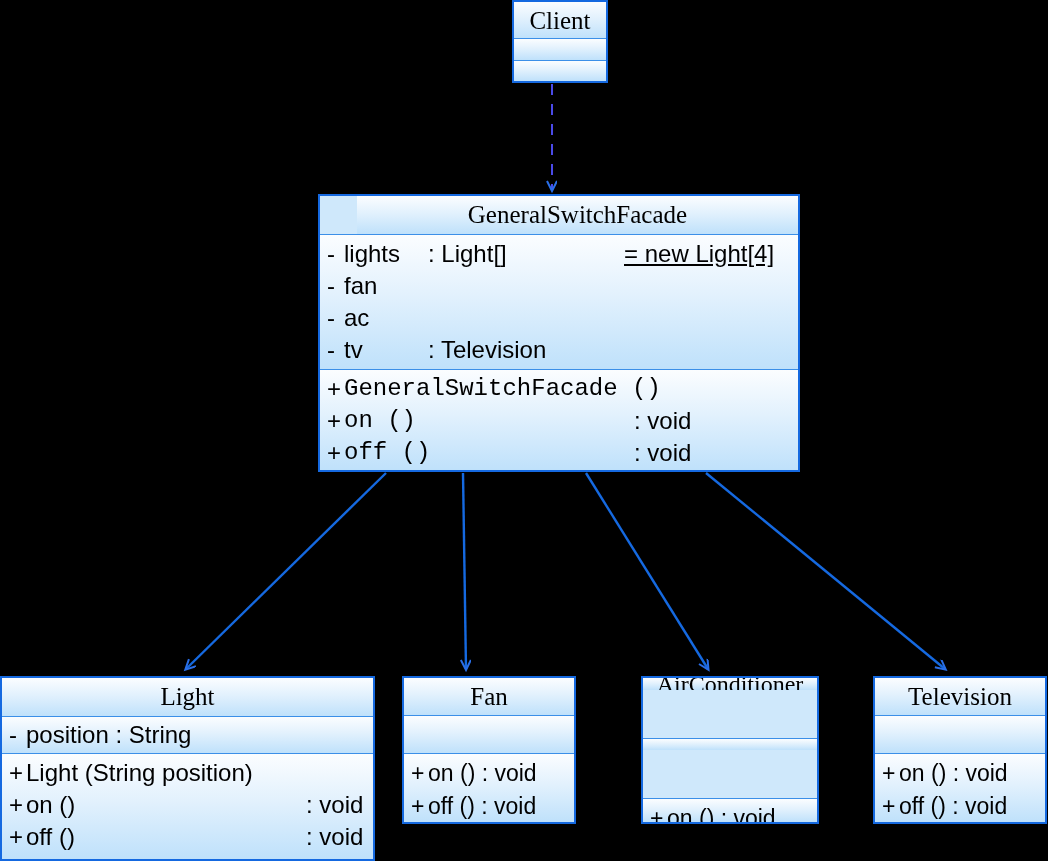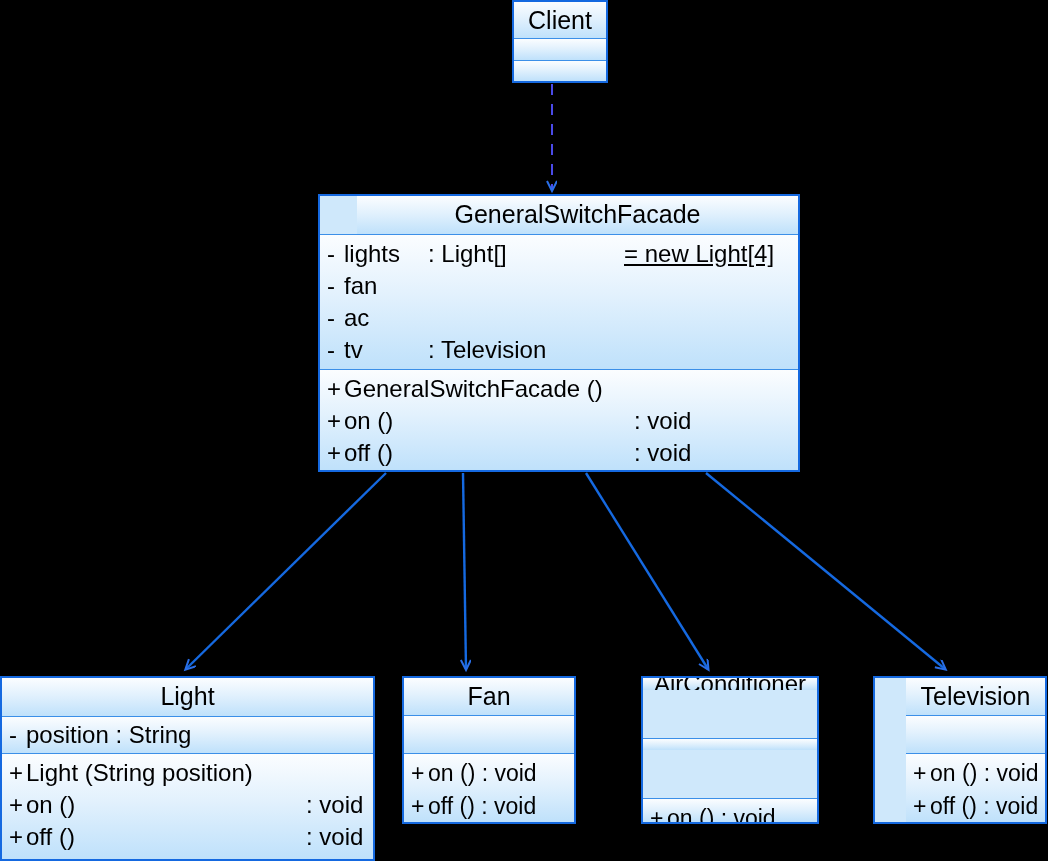--- a/index.html
+++ b/index.html
@@ -41,20 +41,21 @@
     border-top: 1px solid #3b8fe8;
   }
   .c-name {
     text-align: center;
     color: #000000;
     font-size: 25px;
     line-height: 1.0;
     display: flex;
     align-items: center;
     justify-content: center;
+    font-family: Liberation Serif, serif;
   }
   .c-body {
     padding: 0;
   }
   .row {
     display: flex;
     align-items: center;
     color: #000000;
     font-size: 24px;
     line-height: 32px;
@@ -86,21 +87,21 @@
   #client-class .seg-ops { height: 22px; }
   #client-class .c-name { font-size: 25px; }
 
   
   #facade-class { left: 318px; top: 194px; width: 482px; height: 278px; }
   #facade-class .seg-name { height: 38px; margin-left: 37px; }
   #facade-class .seg-attrs { height: 136px; padding-top: 3px; }
   #facade-class .seg-ops { height: 101px; padding-top: 3px; }
   #facade-class .attr-name { width: 84px; }
   #facade-class .attr-type { width: 196px; }
-  #facade-class .op-name { width: 290px; }
+  #facade-class .op-name { width: 290px; font-family: Liberation Mono, monospace; }
 
   
   #light-class { left: 0px; top: 676px; width: 375px; height: 185px; }
   #light-class .seg-name { height: 38px; }
   #light-class .seg-attrs { height: 38px; padding-top: 2px; }
   #light-class .seg-ops { height: 107px; padding-top: 3px; }
   #light-class .op-name { width: 280px; }
 
   
   #fan-class { left: 402px; top: 676px; width: 174px; height: 148px; }
@@ -109,21 +110,21 @@
   #fan-class .seg-ops { height: 70px; padding-top: 3px; }
 
   
   #ac-class { left: 641px; top: 676px; width: 178px; height: 148px; gap: 48px; }
   #ac-class .seg-name { height: 38px; }
   #ac-class .seg-attrs { height: 38px; }
   #ac-class .seg-ops { height: 70px; padding-top: 3px; }
   #ac-class .c-name { font-size: 24px; }
 
   
-  #tv-class { left: 873px; top: 676px; width: 174px; height: 148px; padding-left: 31px; }
+  #tv-class { left: 873px; top: 676px; width: 174px; height: 148px; }
   #tv-class .seg-name { height: 38px; }
   #tv-class .seg-attrs { height: 38px; }
   #tv-class .seg-ops { height: 70px; padding-top: 3px; }
 
   .small-row { font-size: 23px; line-height: 33px; }
 </style>
 </head>
 <body>
 
 <div id="canvas">

